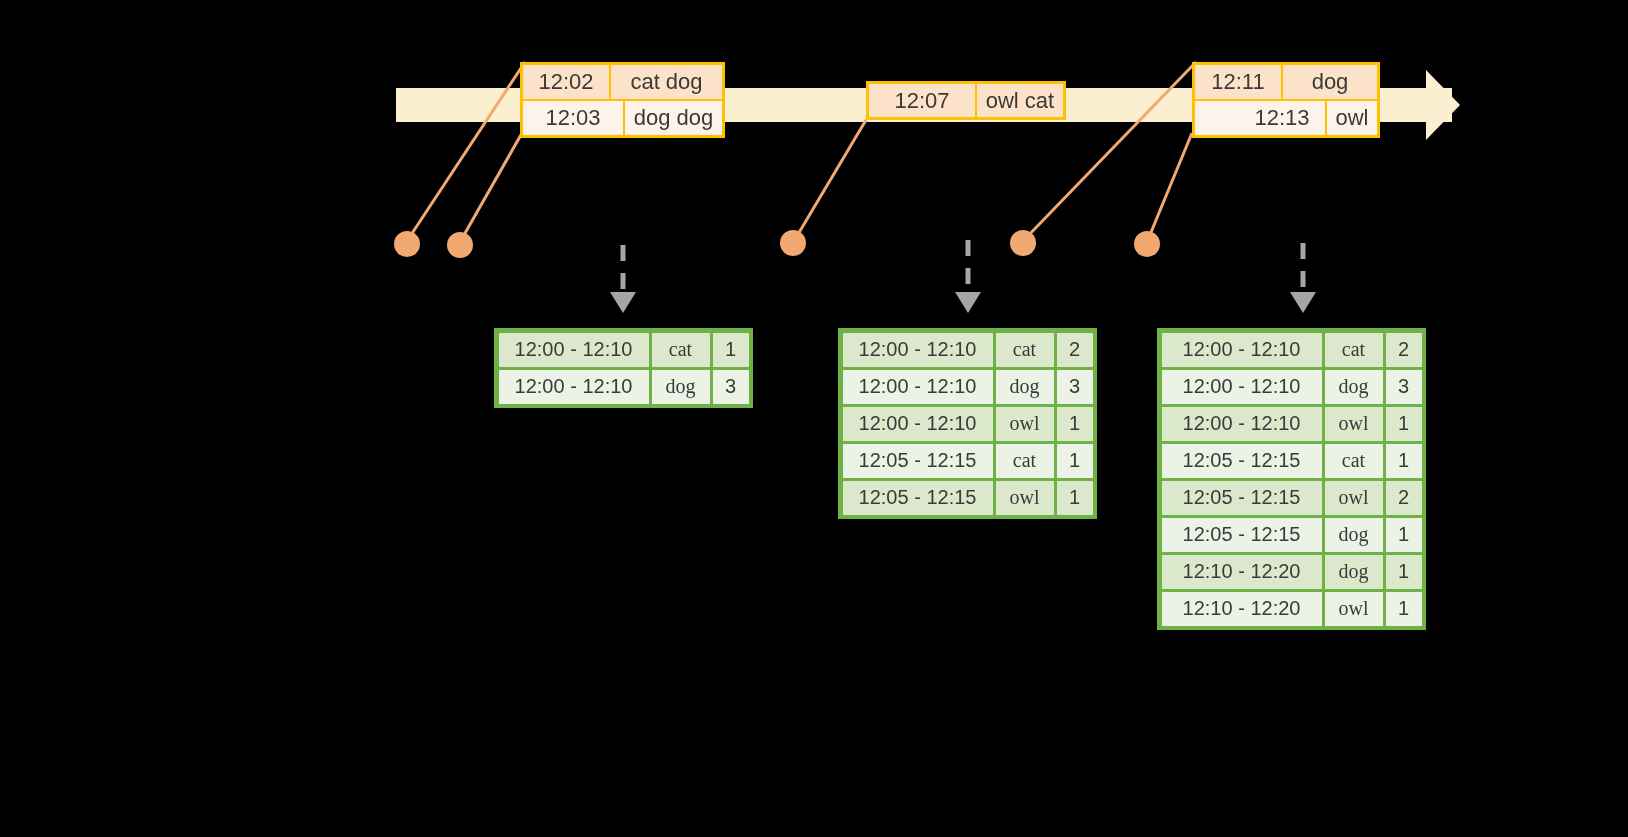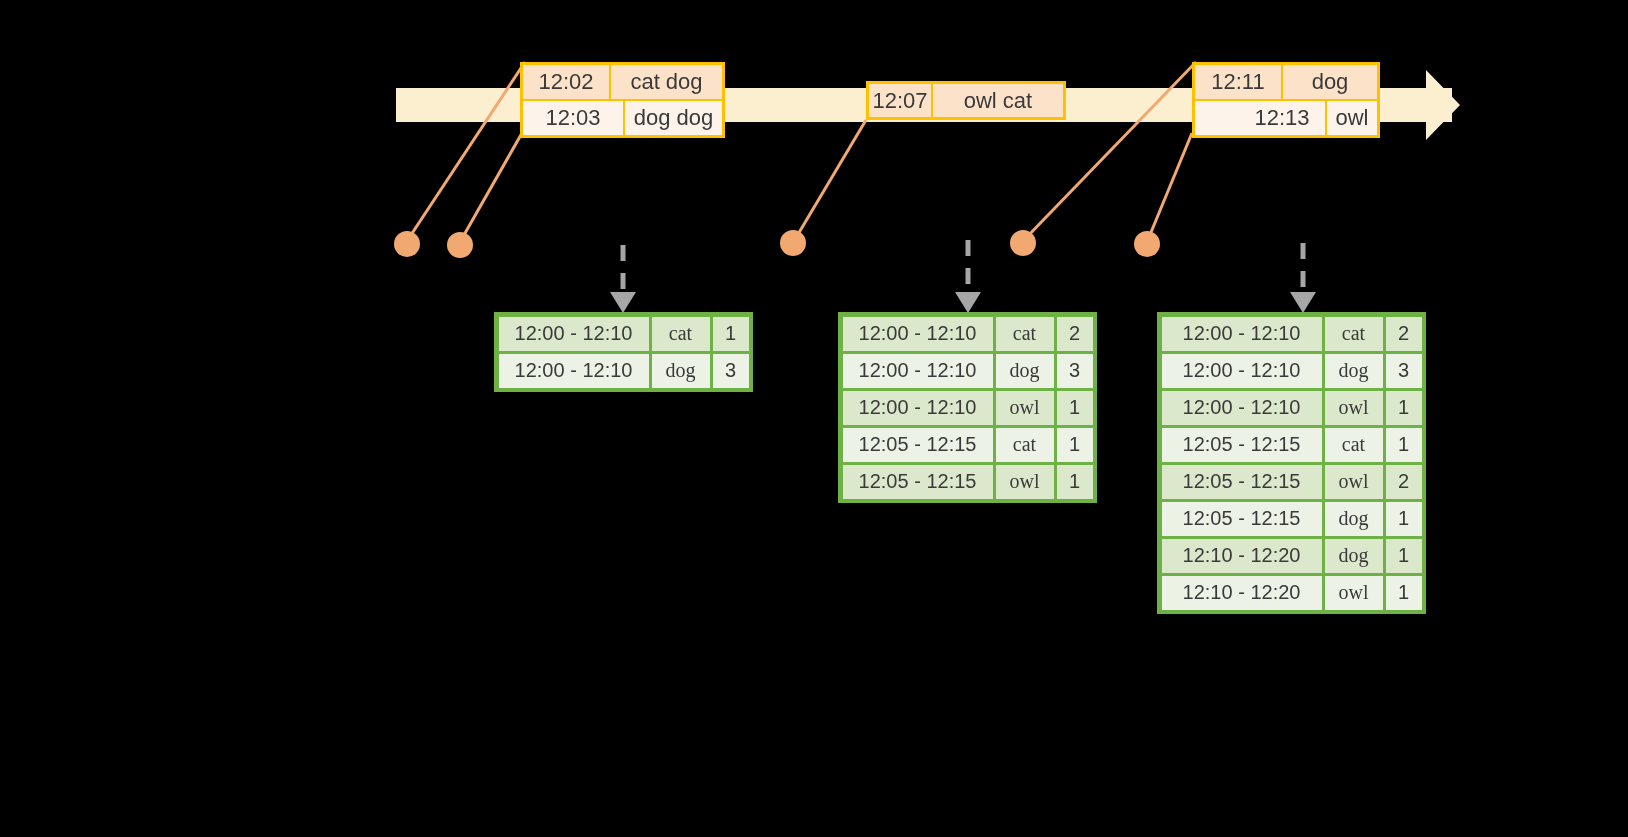--- a/index.html
+++ b/index.html
@@ -16,21 +16,21 @@
   .evt-row.shade-a{background:#FCE2C8;}
   .evt-row.shade-b{background:#FDF3EA;}
   .evt-time{display:flex;align-items:center;justify-content:center;
             box-sizing:border-box;font-size:22px;color:#3a3a3a;}
   .evt-val{display:flex;align-items:center;justify-content:center;flex:1;
            box-sizing:border-box;border-left:2px solid #FFC000;
            font-size:22px;color:#3a3a3a;white-space:nowrap;}
 
   
   .gtable{position:absolute;border:3px solid #6EB144;box-sizing:border-box;
-          background:#6EB144;display:flex;flex-direction:column;}
+          background:#6EB144;display:flex;flex-direction:column;margin-top:16px;}
   .grow{display:flex;height:37px;box-sizing:border-box;}
   .gcell{display:flex;align-items:center;justify-content:center;
          box-sizing:border-box;font-size:20px;color:#3a3a3a;
          margin:1.5px;white-space:nowrap;}
   .grow.tint-a .gcell{background:#DCE8CC;}
   .grow.tint-b .gcell{background:#EDF2E6;}
   .c-window{width:150px;}
   .c-key{width:58px;font-family:Liberation Serif, serif;}
   .c-count{width:36px;}
   .gtable.wide .c-window{width:160px;}
@@ -83,21 +83,21 @@
       <div class="evt-val">cat dog</div>
     </div>
     <div class="evt-row shade-b">
       <div class="evt-time" style="width:100px;">12:03</div>
       <div class="evt-val">dog dog</div>
     </div>
   </div>
 
   <div class="evt-box" style="left:866px;top:81px;width:200px;height:39px;">
     <div class="evt-row shade-a">
-      <div class="evt-time" style="width:62px;">12:07</div>
+      <div class="evt-time" style="width:106px;">12:07</div>
       <div class="evt-val">owl cat</div>
     </div>
   </div>
 
   <div class="evt-box" style="left:1192px;top:62px;width:188px;height:76px;">
     <div class="evt-row shade-a">
       <div class="evt-time" style="width:86px;">12:11</div>
       <div class="evt-val">dog</div>
     </div>
     <div class="evt-row shade-b">

